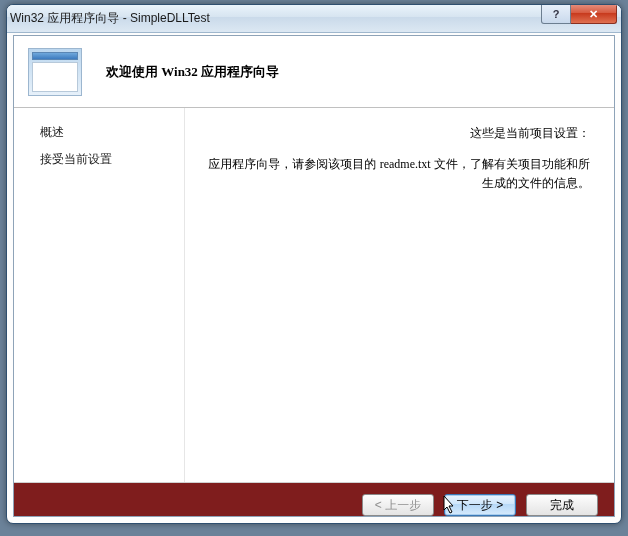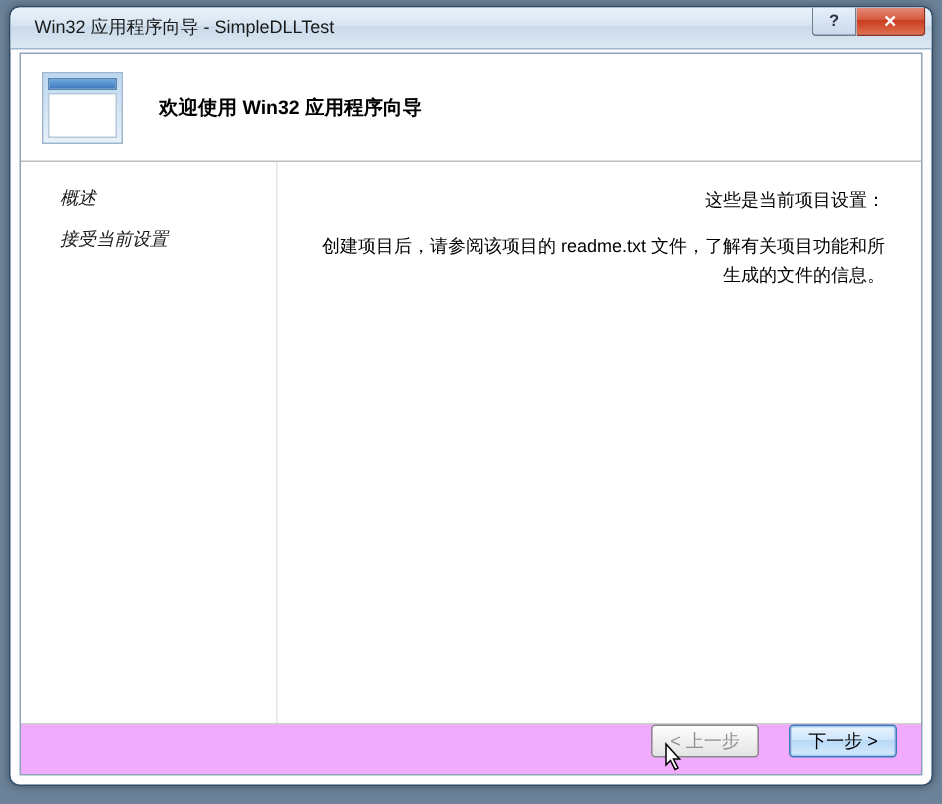--- a/index.html
+++ b/index.html
@@ -23,21 +23,21 @@
     background: #fdfdfd;
     box-shadow: 0 0 6px rgba(0,0,0,0.4);
     overflow: hidden;
   }
   .titlebar {
     height: 28px;
     background: linear-gradient(to bottom, #eaf3fb 0%, #d6e4f0 45%, #cadaea 46%, #dce8f3 100%);
     border-bottom: 1px solid #9fb7cd;
     display: flex;
     align-items: center;
-    padding-left: 16px;
+    padding-left: 3px;
     position: relative;
     text-align: center;
   }
   .titlebar .title {
     color: #1a1a1a;
     font-size: 12px;
   }
   .winbtns {
     position: absolute;
     right: 4px; top: 0;
@@ -96,59 +96,58 @@
   .app-icon .body {
     position: absolute;
     left: 3px; right: 3px; top: 13px; bottom: 3px;
     background: #fff;
     border: 1px solid #b7c9da;
   }
   .heading {
     font-size: 13px;
     font-weight: bold;
     color: #000;
-    font-family: Liberation Sans, sans-serif;
+    font-family: Liberation Serif, serif;
   }
   .body-row {
     display: flex;
     height: calc(100% - 72px - 34px);
   }
   .sidebar {
     width: 170px;
     padding: 16px 10px 10px 26px;
-    font-style: italic;
   }
   .side-item {
     color: #1a1a1a;
     font-size: 12px;
     margin-bottom: 10px;
     cursor: default;
   }
   .content {
     flex: 1;
     padding: 16px 24px 10px 18px;
     border-left: 1px solid #e6e6e6;
     font-size: 12px;
     line-height: 1.6;
   }
   .content p { margin: 0 0 12px 0; text-align: right; }
   .content ul { margin: 0 0 12px 0; padding-left: 24px; }
   .content li { list-style: disc; }
-  .mono { font-family: Liberation Sans, sans-serif; }
+  .mono { font-family: Liberation Serif, serif; }
   .footer {
     position: absolute;
     left: 0; right: 0; bottom: 0;
     height: 34px;
     border-top: 1px solid #d0d0d0;
     display: flex;
-    align-items: flex-start;
+    align-items: flex-end;
     justify-content: flex-end;
-    gap: 20px;
+    gap: 10px;
     padding-right: 16px;
-    background: #f0abfc;
+    background: #7f1d1d;
   }
   .btn {
     min-width: 72px;
     height: 22px;
     border: 1px solid #8a8a8a;
     border-radius: 3px;
     background: linear-gradient(to bottom,#fdfdfd,#e4e4e4);
     font-size: 12px;
     display: flex;
     align-items: center;
@@ -194,28 +193,29 @@
     </div>
 
     <div class="body-row">
       <div class="sidebar">
         <div class="side-item">概述</div>
         <div class="side-item">接受当前设置</div>
       </div>
       <div class="content">
         <p>这些是当前项目设置：</p>
         <p>
-          <span>创建项目后，请参阅该项目的 </span><span class="mono">readme.txt</span><span> 文件，了解有关项目功能和所生成的文件的信息。</span>
+          <span>应用程序向导，请参阅该项目的 </span><span class="mono">readme.txt</span><span> 文件，了解有关项目功能和所生成的文件的信息。</span>
         </p>
       </div>
     </div>
 
     <div class="footer">
       <div class="btn disabled">&lt; 上一步</div>
       <div class="btn default">下一步 &gt;</div>
+      <div class="btn">完成</div>
 
       <svg class="cursor" viewBox="0 0 20 24">
         <path d="M6 2 L6 16 L9 13 L12 19 L14 18 L11 12 L15 12 Z" fill="#fff" stroke="#000" stroke-width="1"></path>
       </svg>
     </div>
 
   </div>
 </div>
 
 </body></html>

